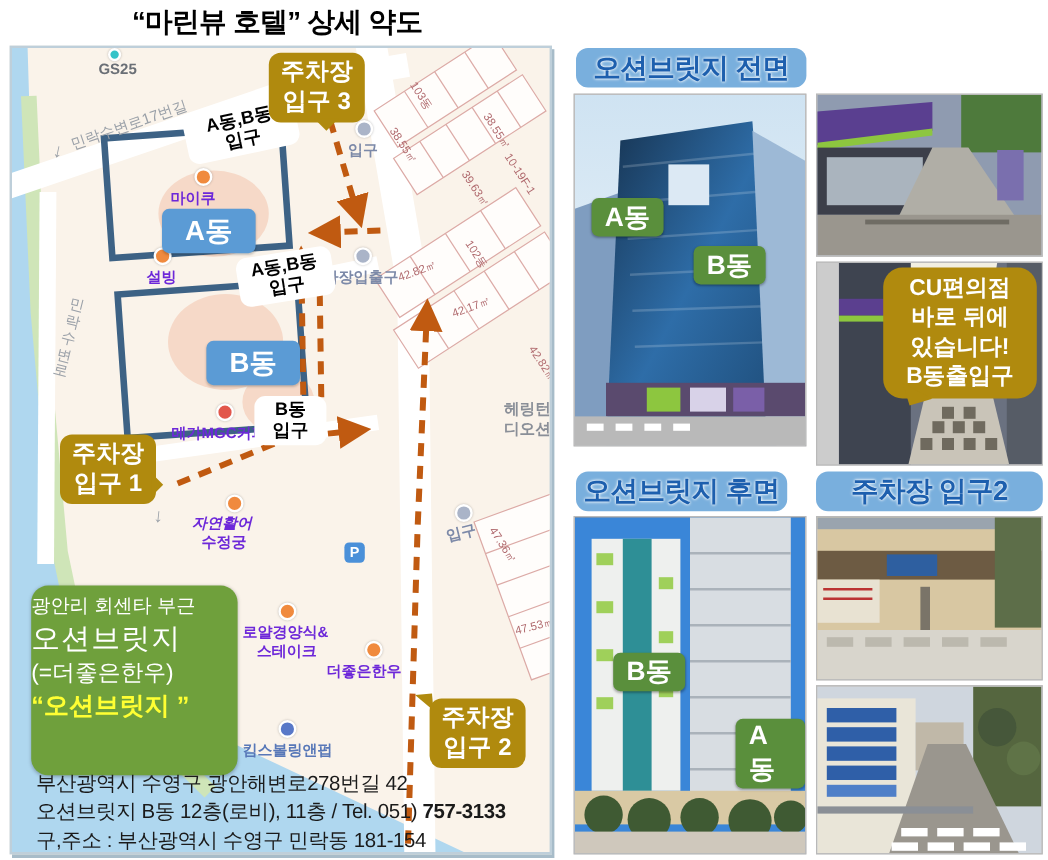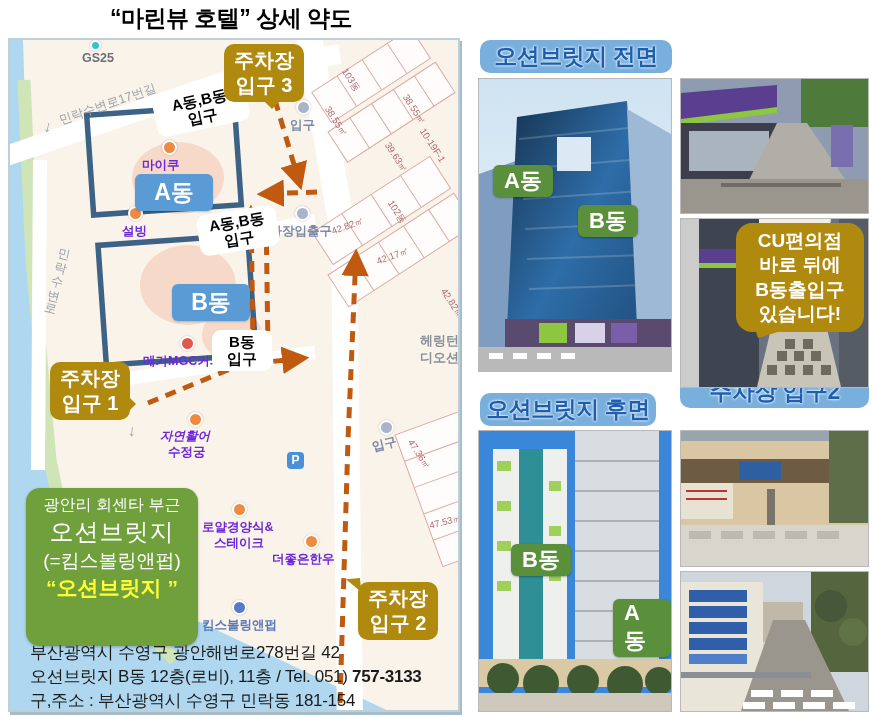--- a/index.html
+++ b/index.html
@@ -28,21 +28,21 @@
   .plot{position:absolute;color:#B06A6E;font-size:9.5px;white-space:nowrap;transform-origin:left top;}
   .oneway{position:absolute;color:#9aa0a8;font-size:16px;font-weight:700;}
   .pill-blue{position:absolute;background:var(--accent-blue);color:#fff;font-weight:700;font-size:23px;
              text-align:center;border-radius:6px;line-height:36px;box-shadow:0 1px 2px rgba(0,0,0,.2);}
   .pill-white{position:absolute;background:#fff;border-radius:9px;color:#000;font-weight:700;font-size:15px;
               text-align:center;line-height:1.15;padding:3px 6px;}
   .gold{position:absolute;background:var(--accent-gold);color:#fff;font-weight:700;font-size:20px;
         text-align:center;line-height:1.25;border-radius:10px;padding:4px 10px;white-space:nowrap;}
   .tail{position:absolute;width:0;height:0;border:10px solid transparent;}
   #info-box{position:absolute;left:16px;top:448px;width:172px;height:158px;background:var(--green-box);
-            border-radius:14px;color:#fff;text-align:center;padding-top:7px;box-shadow:0 1px 3px rgba(0,0,0,.25);}
+            border-radius:14px;color:#fff;padding-top:7px;box-shadow:0 1px 3px rgba(0,0,0,.25);}
   #info-box .l1{font-size:16px;}
   #info-box .l2{font-size:24px;letter-spacing:1px;}
   #info-box .l3{font-size:19px;}
   #info-box .l4{font-size:18px;color:#FFFF33;font-weight:700;margin-top:1px;}
   #info-box .l5{font-size:21px;color:#FFFF33;font-weight:700;}
   .addr{position:absolute;left:20px;color:#1a1a1a;font-size:17px;letter-spacing:-.3px;white-space:nowrap;}
   .addr b{font-weight:700;}
   
   .header-pill{position:absolute;background:var(--header-blue);color:var(--header-text);font-weight:700;
                font-size:23px;text-align:center;border-radius:10px;height:33px;line-height:33px;
@@ -203,32 +203,32 @@
     </div>
     <div class="gold" style="left:348px;top:542px;">
       <div>주차장</div>
       <div>입구 2</div>
       <span class="tail" style="left:-8px;top:-14px;border-bottom-color:var(--accent-gold);transform:rotate(40deg);"></span>
     </div>
 
     <div id="info-box">
       <div class="l1">광안리 회센타 부근</div>
       <div class="l2">오션브릿지</div>
-      <div class="l3">(=킴스볼링앤펍)</div>
+      <div class="l3">(=더좋은한우)</div>
       <div class="l5">“오션브릿지 ”</div>
     </div>
 
     <div class="addr" style="top:601px;">부산광역시 수영구 광안해변로278번길 42</div>
     <div class="addr" style="top:625px;"><span>오션브릿지 B동 12층(로비), 11층 / Tel. 051) </span><b>757-3133</b></div>
     <div class="addr" style="top:649px;">구,주소 : 부산광역시 수영구 민락동 181-154</div>
   </div>
 
   <div class="header-pill abs" style="left:480px;top:40px;width:192px;">오션브릿지 전면</div>
   <div class="header-pill abs" style="left:480px;top:393px;width:176px;">오션브릿지 후면</div>
-  <div class="header-pill abs" style="left:680px;top:375px;width:189px;">주차장 입구2</div>
+  <div class="header-pill abs" style="left:680px;top:393px;width:189px;">주차장 입구2</div>
 
   <div class="photo bevel" style="left:478px;top:78px;width:194px;height:294px;">
     <svg width="192" height="292" viewBox="0 0 192 292">
       <defs>
         <linearGradient id="sky1" x1="0" y1="0" x2="0" y2="1">
             <stop offset="0" stop-color="#cfe3f2"></stop>
             <stop offset="1" stop-color="#eef5fa"></stop>
           </linearGradient>
         <linearGradient id="glass" x1="0" y1="0" x2="1" y2="1">
             <stop offset="0" stop-color="#16324f"></stop>
@@ -296,22 +296,22 @@
           <rect x="112" y="132" width="10" height="10"></rect>
         <rect x="86" y="146" width="10" height="10"></rect>
           <rect x="104" y="146" width="10" height="10"></rect>
           <rect x="68" y="146" width="10" height="10"></rect>
           <rect x="122" y="146" width="10" height="10"></rect>
       </g>
     </svg>
     <div id="bubble">
       <div>CU편의점</div>
       <div>바로 뒤에</div>
+      <div>있습니다!</div>
       <div>B동출입구</div>
-      <div>있습니다!</div>
       <span class="tailb"></span>
     </div>
   </div>
 
   <div class="photo bevel-lite" style="left:478px;top:430px;width:194px;height:282px;">
     <svg width="192" height="280" viewBox="0 0 192 280">
       <rect width="192" height="280" fill="#3a86d8"></rect>
       <rect x="14" y="18" width="74" height="210" fill="#eef0ee"></rect>
       <rect x="40" y="18" width="24" height="210" fill="#2e8f96"></rect>
       <g fill="#9fd05a">

